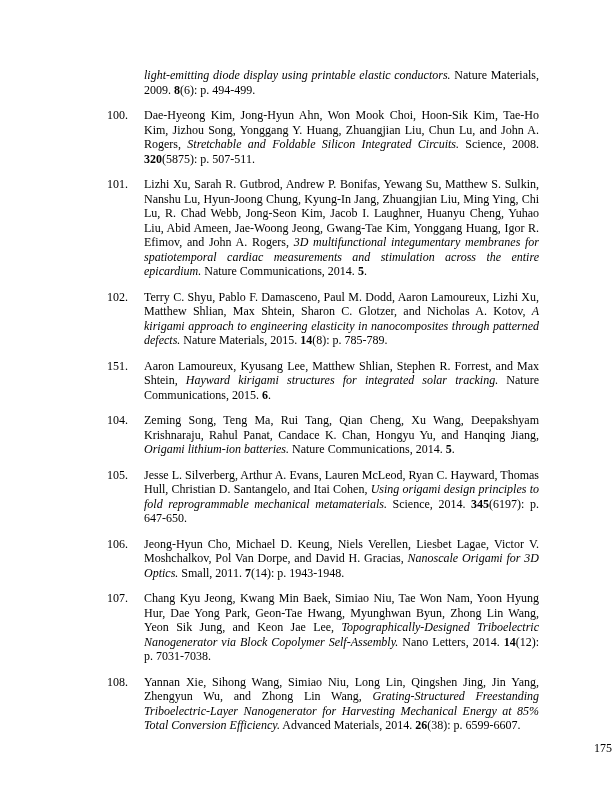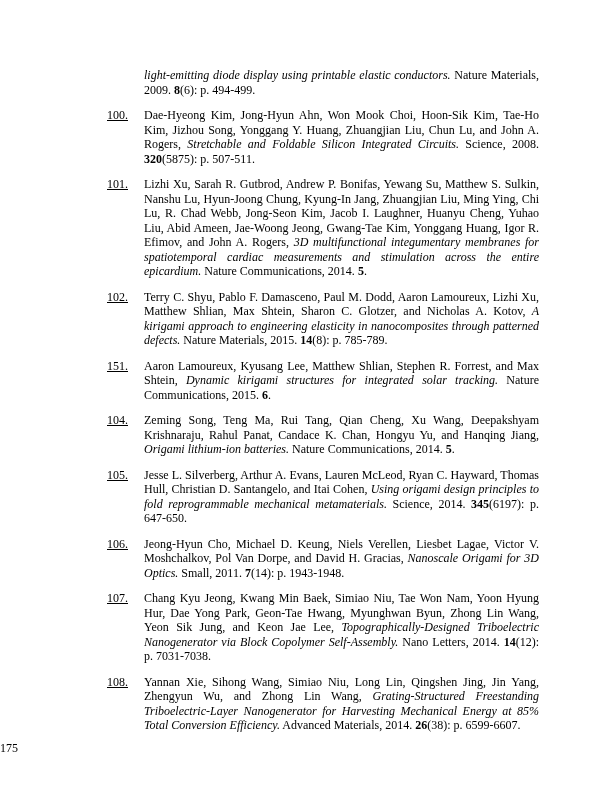--- a/index.html
+++ b/index.html
@@ -31,45 +31,44 @@
   }
   .ref {
     position: relative;
     padding-left: 37px;
     margin: 0 0 11px 0;
   }
   .ref-num {
     position: absolute;
     left: 0;
     top: 0;
-    text-decoration: underline;
   }
   .normal { font-style: normal; font-weight: normal; }
   .italic { font-style: italic; }
   .bold   { font-weight: bold; }
   .pageno {
     position: absolute;
     top: 741px;
     left: 0;
     width: 612px;
-    text-align: left;
+    text-align: right;
     font-size: 12px;
     line-height: 14.5px;
   }
 </style>
 </head>
 <body>
 
 <div class="page">
   <div class="refs">
     <p class="cont"><span class="italic">light-emitting diode display using printable elastic conductors.</span><span class="normal"> Nature Materials, 2009. </span><span class="bold">8</span><span class="normal">(6): p. 494-499.</span></p>
   <div class="ref"><span class="ref-num">100.</span><span><span class="normal">Dae-Hyeong Kim, Jong-Hyun Ahn, Won Mook Choi, Hoon-Sik Kim, Tae-Ho Kim, Jizhou Song, Yonggang Y. Huang, Zhuangjian Liu, Chun Lu, and John A. Rogers, </span><span class="italic">Stretchable and Foldable Silicon Integrated Circuits.</span><span class="normal"> Science, 2008. </span><span class="bold">320</span><span class="normal">(5875): p. 507-511.</span></span></div>
       <div class="ref"><span class="ref-num">101.</span><span><span class="normal">Lizhi Xu, Sarah R. Gutbrod, Andrew P. Bonifas, Yewang Su, Matthew S. Sulkin, Nanshu Lu, Hyun-Joong Chung, Kyung-In Jang, Zhuangjian Liu, Ming Ying, Chi Lu, R. Chad Webb, Jong-Seon Kim, Jacob I. Laughner, Huanyu Cheng, Yuhao Liu, Abid Ameen, Jae-Woong Jeong, Gwang-Tae Kim, Yonggang Huang, Igor R. Efimov, and John A. Rogers, </span><span class="italic">3D multifunctional integumentary membranes for spatiotemporal cardiac measurements and stimulation across the entire epicardium.</span><span class="normal"> Nature Communications, 2014. </span><span class="bold">5</span><span class="normal">.</span></span></div>
       <div class="ref"><span class="ref-num">102.</span><span><span class="normal">Terry C. Shyu, Pablo F. Damasceno, Paul M. Dodd, Aaron Lamoureux, Lizhi Xu, Matthew Shlian, Max Shtein, Sharon C. Glotzer, and Nicholas A. Kotov, </span><span class="italic">A kirigami approach to engineering elasticity in nanocomposites through patterned defects.</span><span class="normal"> Nature Materials, 2015. </span><span class="bold">14</span><span class="normal">(8): p. 785-789.</span></span></div>
-      <div class="ref"><span class="ref-num">151.</span><span><span class="normal">Aaron Lamoureux, Kyusang Lee, Matthew Shlian, Stephen R. Forrest, and Max Shtein, </span><span class="italic">Dynamic kirigami structures for integrated solar tracking.</span><span class="normal"> Nature Communications, 2015. </span><span class="bold">6</span><span class="normal">.</span></span></div>
+      <div class="ref"><span class="ref-num">151.</span><span><span class="normal">Aaron Lamoureux, Kyusang Lee, Matthew Shlian, Stephen R. Forrest, and Max Shtein, </span><span class="italic">Hayward kirigami structures for integrated solar tracking.</span><span class="normal"> Nature Communications, 2015. </span><span class="bold">6</span><span class="normal">.</span></span></div>
       <div class="ref"><span class="ref-num">104.</span><span><span class="normal">Zeming Song, Teng Ma, Rui Tang, Qian Cheng, Xu Wang, Deepakshyam Krishnaraju, Rahul Panat, Candace K. Chan, Hongyu Yu, and Hanqing Jiang, </span><span class="italic">Origami lithium-ion batteries.</span><span class="normal"> Nature Communications, 2014. </span><span class="bold">5</span><span class="normal">.</span></span></div>
       <div class="ref"><span class="ref-num">105.</span><span><span class="normal">Jesse L. Silverberg, Arthur A. Evans, Lauren McLeod, Ryan C. Hayward, Thomas Hull, Christian D. Santangelo, and Itai Cohen, </span><span class="italic">Using origami design principles to fold reprogrammable mechanical metamaterials.</span><span class="normal"> Science, 2014. </span><span class="bold">345</span><span class="normal">(6197): p. 647-650.</span></span></div>
       <div class="ref"><span class="ref-num">106.</span><span><span class="normal">Jeong-Hyun Cho, Michael D. Keung, Niels Verellen, Liesbet Lagae, Victor V. Moshchalkov, Pol Van Dorpe, and David H. Gracias, </span><span class="italic">Nanoscale Origami for 3D Optics.</span><span class="normal"> Small, 2011. </span><span class="bold">7</span><span class="normal">(14): p. 1943-1948.</span></span></div>
       <div class="ref"><span class="ref-num">107.</span><span><span class="normal">Chang Kyu Jeong, Kwang Min Baek, Simiao Niu, Tae Won Nam, Yoon Hyung Hur, Dae Yong Park, Geon-Tae Hwang, Myunghwan Byun, Zhong Lin Wang, Yeon Sik Jung, and Keon Jae Lee, </span><span class="italic">Topographically-Designed Triboelectric Nanogenerator via Block Copolymer Self-Assembly.</span><span class="normal"> Nano Letters, 2014. </span><span class="bold">14</span><span class="normal">(12): p. 7031-7038.</span></span></div>
       <div class="ref"><span class="ref-num">108.</span><span><span class="normal">Yannan Xie, Sihong Wang, Simiao Niu, Long Lin, Qingshen Jing, Jin Yang, Zhengyun Wu, and Zhong Lin Wang, </span><span class="italic">Grating-Structured Freestanding Triboelectric-Layer Nanogenerator for Harvesting Mechanical Energy at 85% Total Conversion Efficiency.</span><span class="normal"> Advanced Materials, 2014. </span><span class="bold">26</span><span class="normal">(38): p. 6599-6607.</span></span></div>
     </div>
   <div class="pageno">175</div>
 </div>
 
 </body></html>

